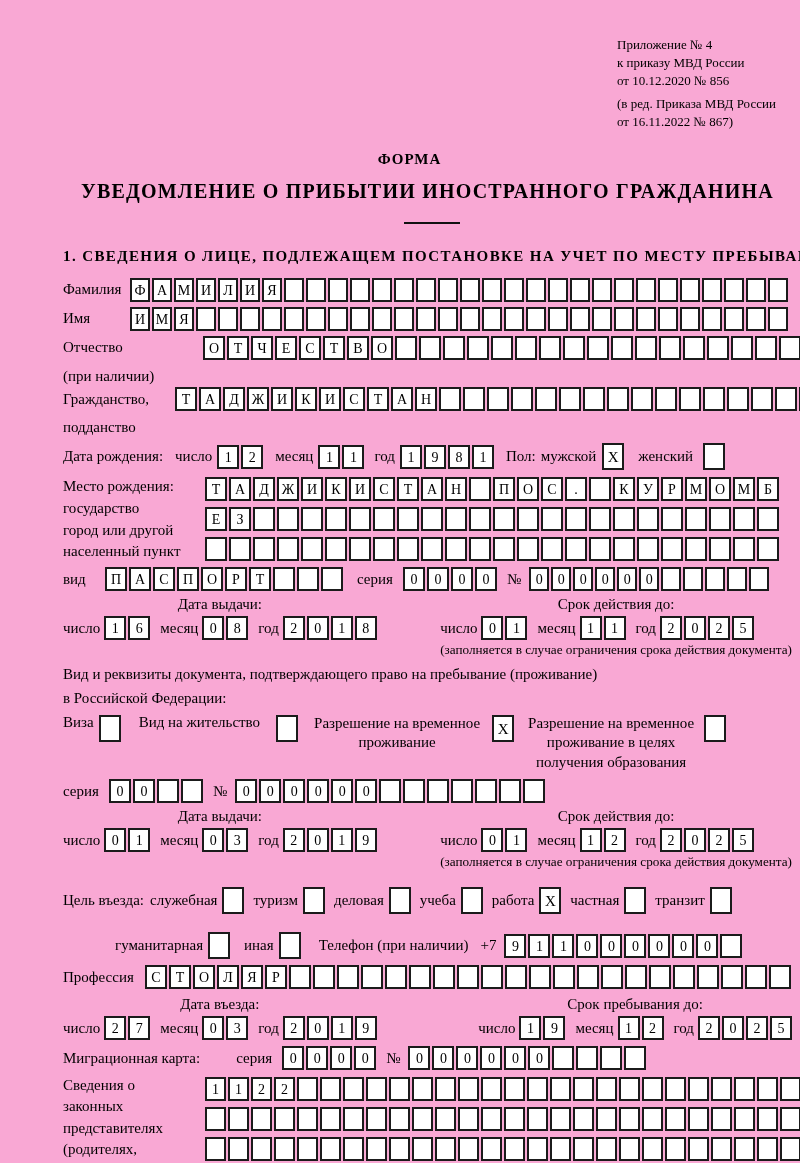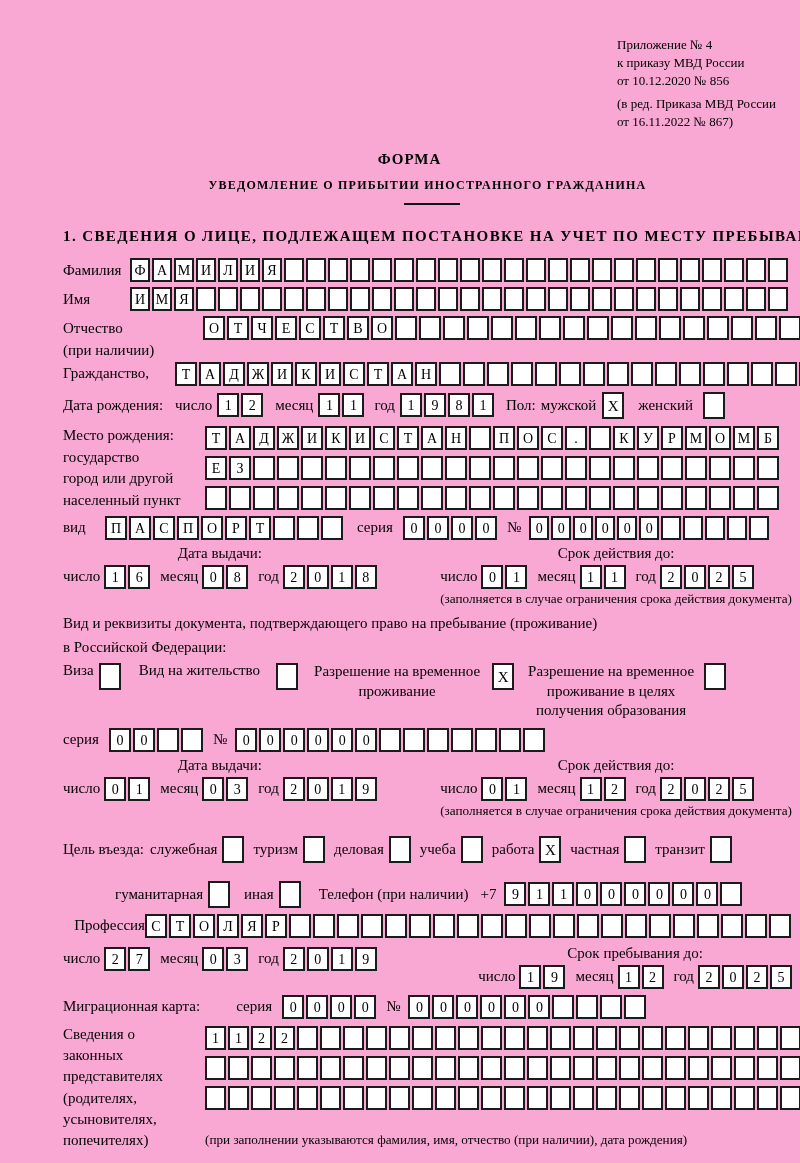--- a/index.html
+++ b/index.html
@@ -2,34 +2,34 @@
 <html><head>
 <meta charset="utf-8">
 <style>
   html,body{margin:0;padding:0;background:#fff;}
   .page{position:relative;width:800px;height:1163px;background:#f9a8d4;color:#000;
         font-family:"Liberation Serif","DejaVu Serif",serif;font-size:15px;overflow:hidden;}
   .content{padding:36px 8px 0 63px;}
   .appendix{margin-left:554px;width:200px;font-size:13px;line-height:1.38;}
   .edition{margin-top:5px;}
   .forma{font-weight:bold;text-align:center;margin:20px 36px 0 0;font-size:15px;letter-spacing:1px;}
-  .title{text-align:center;font-weight:bold;font-size:12px;letter-spacing:1.2px;margin-top:10px;line-height:1.3;}
+  .title{text-align:center;font-weight:bold;font-size:20px;letter-spacing:1.2px;margin-top:10px;line-height:1.3;}
   .title-underline{display:inline-block;width:56px;border-bottom:2px solid #111;height:0.85em;margin-left:9px;}
   .sec-heading{font-weight:bold;margin-top:18px;font-size:15px;letter-spacing:1.4px;white-space:nowrap;}
   .frow{display:flex;align-items:center;margin-top:5px;}
   .frow.tight{margin-top:4px;}
   .flabel{flex:none;}
   .boxrow{display:flex;gap:2px;flex-wrap:nowrap;}
   .box{flex:none;width:20px;height:24px;border:2px solid #1b1b1b;text-align:center;
        line-height:22px;font-size:14px;box-sizing:border-box;background:#fff;}
   .b22 .box{width:22px;}
   .b21 .box{width:21px;}
   .cbox{flex:none;display:inline-block;width:22px;height:27px;border:2px solid #1b1b1b;text-align:center;
         line-height:25px;font-size:15px;box-sizing:border-box;background:#fff;}
-  .sub{line-height:1.25;margin-top:1px;}
+  .sub{line-height:1.25;margin-top:7px;}
   .colstack{display:flex;flex-direction:column;gap:6px;}
   .center-bold{text-align:center;font-weight:bold;margin-top:4px;}
   .dpair{display:flex;justify-content:space-between;margin-top:4px;}
   .dp-head{text-align:center;line-height:1.2;}
   .dp-row{display:flex;align-items:center;margin-top:3px;}
   .dp-row .dl{margin:0 4px 0 10px;}
   .dp-row .dl.first{margin-left:0;}
   .dp-note{font-size:13.2px;text-align:right;margin-top:2px;white-space:nowrap;}
   .para{margin-top:6px;line-height:1.45;}
   .resopts{display:flex;align-items:flex-start;margin-top:4px;}
@@ -194,20 +194,21 @@
           <span class="box"></span>
           <span class="box"></span>
           <span class="box"></span>
           <span class="box"></span>
           <span class="box"></span>
           <span class="box"></span>
           <span class="box"></span>
           <span class="box"></span>
         </span>
   </div>
+  <div class="sub">подданство</div>
 
   <div class="frow" style="margin-top:6px;">
     <span>Дата рождения:</span>
     <span class="dl" style="margin:0 5px 0 12px;">число</span>
     <span class="boxrow b22">
           <span class="box">1</span>
           <span class="box">2</span>
         </span>
     <span class="dl" style="margin:0 5px 0 12px;">месяц</span>
     <span class="boxrow b22">
@@ -549,21 +550,21 @@
           <span class="box">0</span>
           <span class="box">0</span>
           <span class="box">0</span>
           <span class="box">0</span>
           <span class="box">0</span>
           <span class="box"></span>
         </span>
   </div>
 
   <div class="frow" style="margin-top:6px;">
-    <span class="flabel" style="width:82px;text-align:right;">Профессия</span>
+    <span class="flabel" style="width:82px;">Профессия</span>
     <span class="boxrow b22">
           <span class="box">С</span>
           <span class="box">Т</span>
           <span class="box">О</span>
           <span class="box">Л</span>
           <span class="box">Я</span>
           <span class="box">Р</span>
           <span class="box"></span>
           <span class="box"></span>
           <span class="box"></span>
@@ -583,20 +584,21 @@
           <span class="box"></span>
           <span class="box"></span>
           <span class="box"></span>
           <span class="box"></span>
           <span class="box"></span>
         </span>
   </div>
 
   <div class="dpair" style="margin-top:6px;">
     <div>
+      <div class="dp-head">Дата въезда:</div>
       <div class="dp-row">
         <span class="dl first">число</span>
         <span class="boxrow b22">
               <span class="box">2</span>
               <span class="box">7</span>
             </span>
         <span class="dl">месяц</span>
         <span class="boxrow b22">
               <span class="box">0</span>
               <span class="box">3</span>

